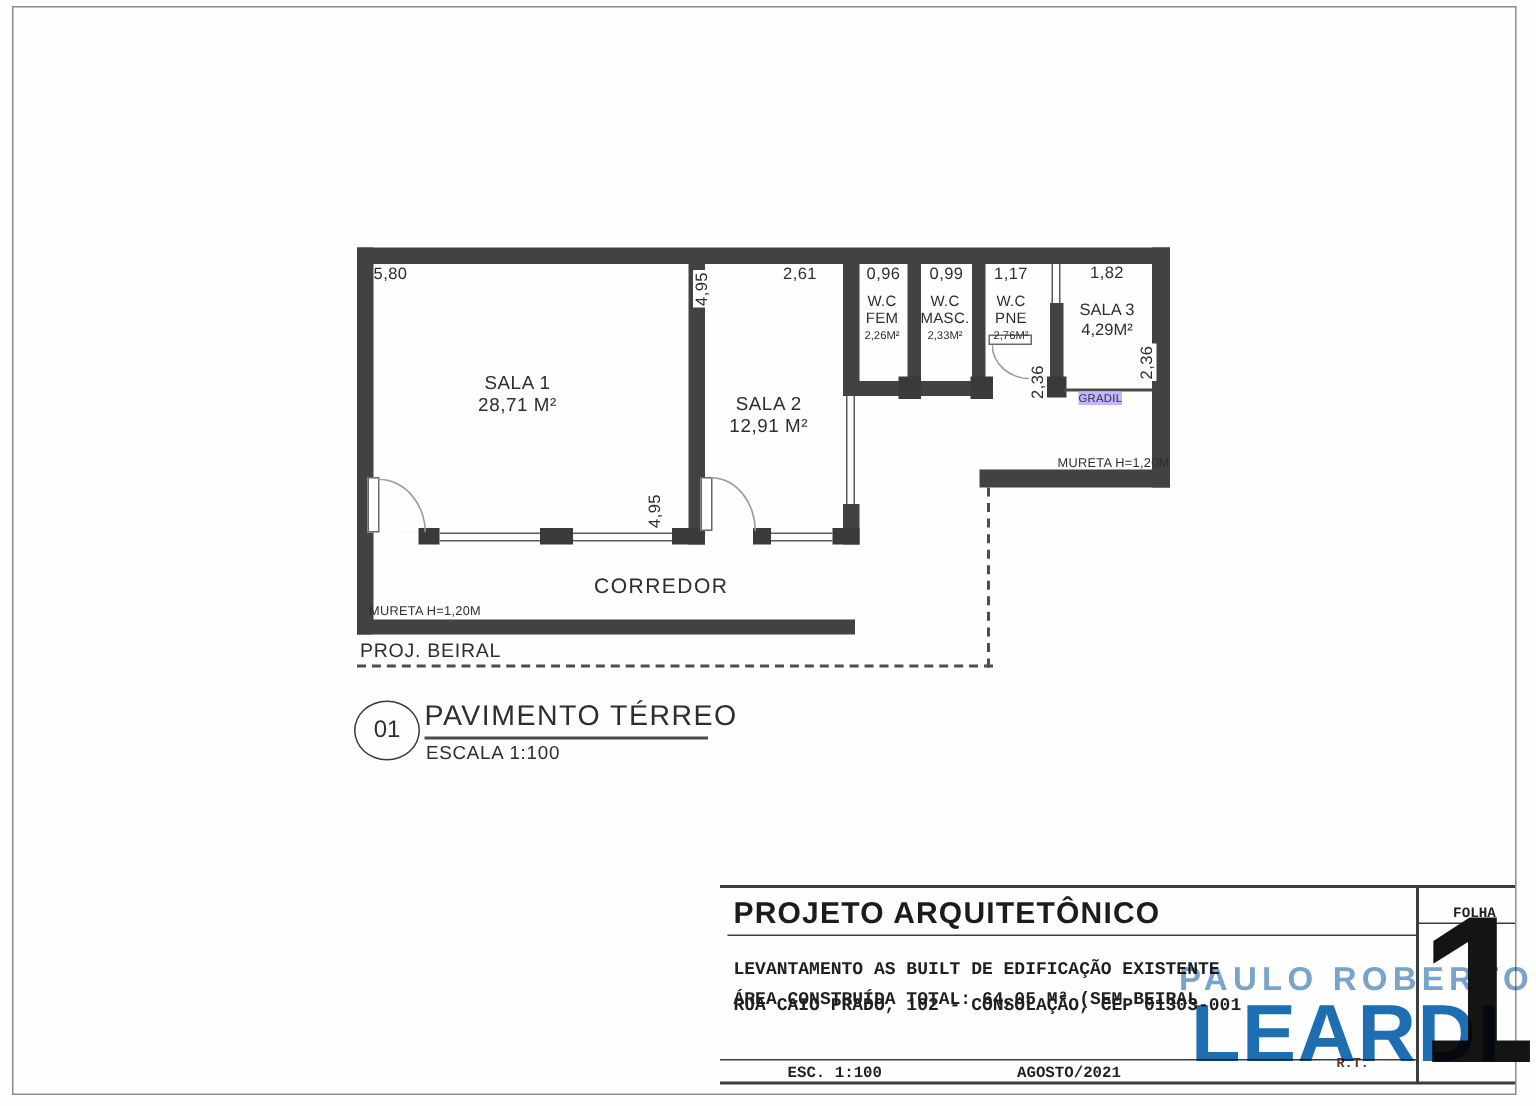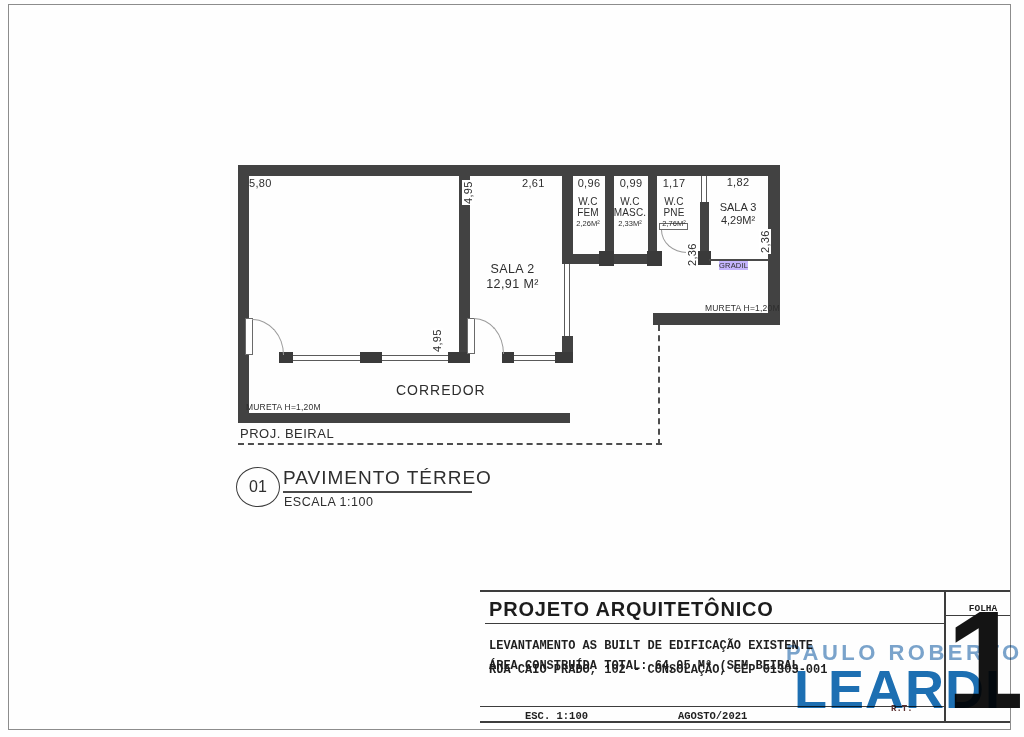--- a/index.html
+++ b/index.html
@@ -85,20 +85,24 @@
     <div class="lbl dim vtext" style="left:462px;top:205px;">4,95</div>
     <div class="lbl dim" style="left:522px;top:177px;">2,61</div>
     <div class="lbl dim ctr" style="left:572px;top:177px;width:34px;">0,96</div>
     <div class="lbl dim ctr" style="left:612px;top:177px;width:38px;">0,99</div>
     <div class="lbl dim ctr" style="left:653px;top:177px;width:42px;">1,17</div>
     <div class="lbl dim ctr" style="left:710px;top:176px;width:56px;">1,82</div>
     <div class="lbl dim vtext" style="left:431px;top:353px;">4,95</div>
     <div class="lbl dim vtext" style="left:686px;top:267px;">2,36</div>
     <div class="lbl dim vtext" style="left:759px;top:254px;">2,36</div>
 
+    <div class="lbl room ctr" style="left:290px;top:248px;width:110px;">
+      <div>SALA 1</div>
+      <div>28,71 M²</div>
+    </div>
     <div class="lbl room ctr" style="left:460px;top:262px;width:105px;">
       <div>SALA 2</div>
       <div>12,91 M²</div>
     </div>
     <div class="lbl wc ctr" style="left:566px;top:196px;width:44px;">
       <div>W.C</div>
       <div>FEM</div>
       <div class="area">2,26M²</div>
     </div>
     <div class="lbl wc ctr" style="left:606px;top:196px;width:48px;">

